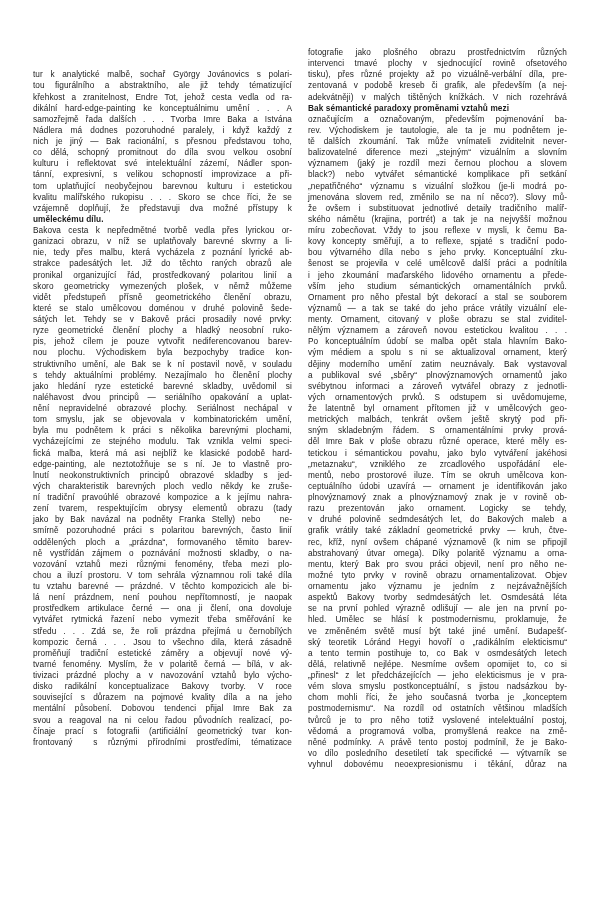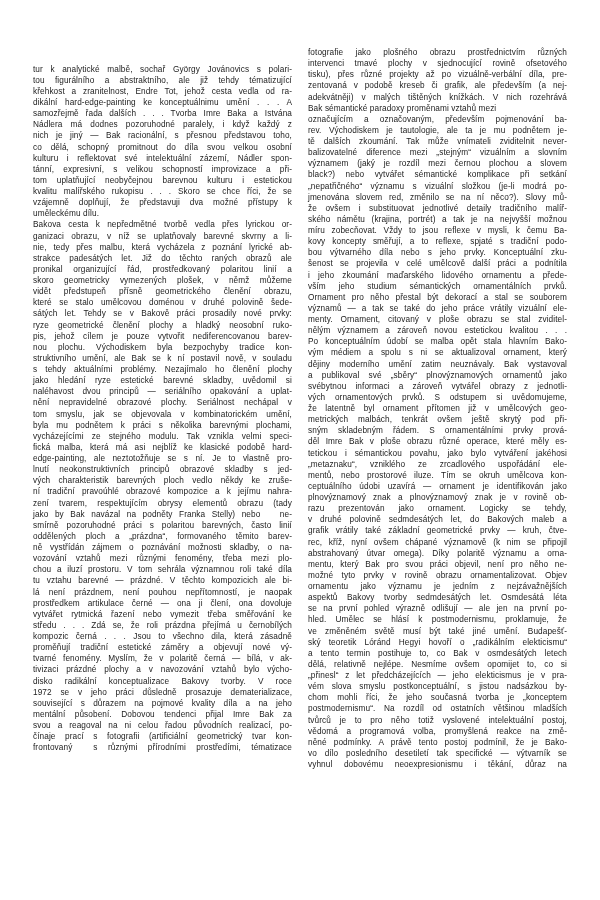--- a/index.html
+++ b/index.html
@@ -56,20 +56,21 @@
   .para .ln {
     display: block;
     text-align: justify;
     text-align-last: justify;
     white-space: pre;
     font-size: 8.25px;
     line-height: 11.12px;
   }
   .para .ln.flush {
     text-align-last: left;
+    font-weight: bold;
   }
 </style>
 </head>
 <body>
 
 <div class="page">
   <div class="columns">
 
     <div class="column">
       <div class="para">
@@ -122,21 +123,20 @@
           <span class="ln">tu vztahu barevné — prázdné. V těchto kompozicich ale bi-</span>
           <span class="ln">lá není prázdnem, není pouhou nepřítomností, je naopak</span>
           <span class="ln">prostředkem artikulace černé — ona ji člení, ona dovoluje</span>
           <span class="ln">vytvářet rytmická řazení nebo vymezit třeba směřování ke</span>
           <span class="ln">středu . . . Zdá se, že roli prázdna přejímá u černobílých</span>
           <span class="ln">kompozic černá . . . Jsou to všechno dila, která zásadně</span>
           <span class="ln">proměňují tradiční estetické záměry a objevují nové vý-</span>
           <span class="ln">tvarné fenomény. Myslím, že v polaritě černá — bílá, v ak-</span>
           <span class="ln">tivizaci prázdné plochy a v navozování vztahů bylo výcho-</span>
           <span class="ln">disko radikální konceptualizace Bakovy tvorby. V roce</span>
-          <span class="ln">1972 se v jeho práci důsledně prosazuje dematerializace,</span>
           <span class="ln">související s důrazem na pojmové kvality díla a na jeho</span>
           <span class="ln">mentální působení. Dobovou tendenci přijal Imre Bak za</span>
           <span class="ln">svou a reagoval na ni celou řadou původních realizací, po-</span>
           <span class="ln">čínaje prací s fotografii (artificiální geometrický tvar kon-</span>
           <span class="ln">frontovaný  s různými přírodními prostředími, tématizace</span>
         </div>
     </div>
 
     <div class="column">
       <div class="para">

